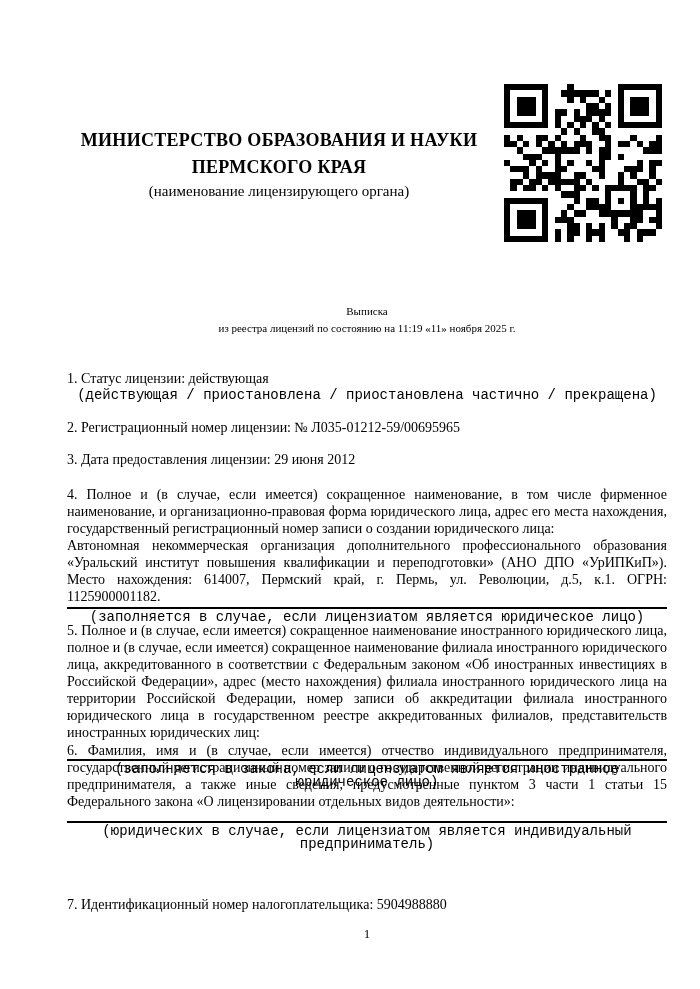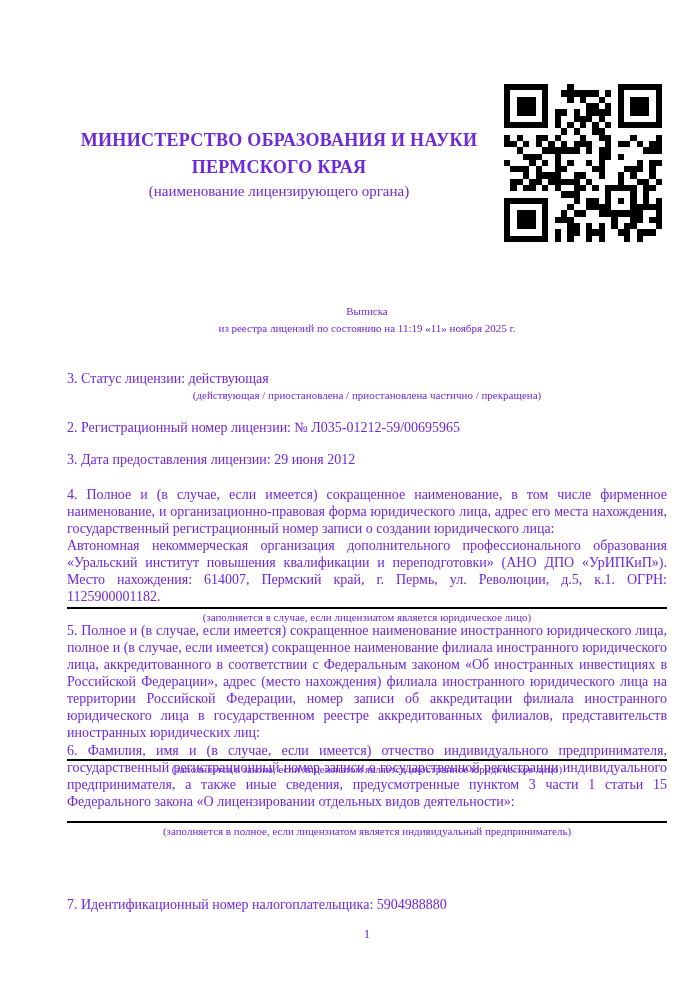--- a/index.html
+++ b/index.html
@@ -1,41 +1,41 @@
 <!DOCTYPE html>
 <html><head>
 <meta charset="utf-8">
 <style>
   html,body { margin:0; padding:0; background:#ffffff; }
   .page {
     position:relative;
     width:700px; height:961px;
     background:#ffffff;
-    color:#6d28d9;
+    color:#000000;
     font-family:"Liberation Serif","DejaVu Serif",serif;
     overflow:hidden;
   }
   .abs { position:absolute; left:67px; width:600px; }
   .header-title {
     position:absolute; left:67px; top:127px; width:424px;
     text-align:center;
   }
   .ministry {
     font-size:18px; font-weight:bold; line-height:27px; letter-spacing:0.3px;
   }
   .ministry-caption { font-size:15px; line-height:14px; margin-top:3px; }
   .qr {
     position:absolute; left:504px; top:84px; width:158px; height:158px;
     shape-rendering:crispEdges;
   }
   .doc-title { text-align:center; font-size:11px; line-height:17px; }
   .body-text { font-size:14px; line-height:17px; }
   .just { text-align:justify; }
   .cap {
-    font-size:11px; line-height:13px; text-align:center; margin-top:2px;
+    font-size:14px; line-height:13px; text-align:center; margin-top:2px;font-family:Liberation Mono, monospace;
   }
   .rule { height:2px; background:#000000; margin-top:2px; }
   .empty-line { min-height:16px; }
   .empty-line-sm { min-height:9px; }
   .page-number { text-align:center; font-size:13px; }
 </style>
 </head>
 <body>
 
 <div class="page">
@@ -359,21 +359,21 @@
         <rect x="21" y="24" width="1" height="1"></rect>
       </g>
     </svg>
 
   <div class="abs doc-title" style="top:303px;">
     <div>Выписка</div>
     <div>из реестра лицензий по состоянию на 11:19 «11» ноября 2025 г.</div>
   </div>
 
   <div class="abs body-text" style="top:370px;">
-    <div>3. Статус лицензии: действующая</div>
+    <div>1. Статус лицензии: действующая</div>
     <div class="cap">(действующая / приостановлена / приостановлена частично / прекращена)</div>
   </div>
 
   <div class="abs body-text" style="top:419px;">
     <div>2. Регистрационный номер лицензии: № Л035-01212-59/00695965</div>
   </div>
 
   <div class="abs body-text" style="top:451px;">
     <div>3. Дата предоставления лицензии: 29 июня 2012</div>
   </div>
@@ -389,21 +389,21 @@
     <div class="just">5. Полное и (в случае, если имеется) сокращенное наименование иностранного юридического лица, полное и (в случае, если имеется) сокращенное наименование филиала иностранного юридического лица, аккредитованного в соответствии с Федеральным законом «Об иностранных инвестициях в Российской Федерации», адрес (место нахождения) филиала иностранного юридического лица на территории Российской Федерации, номер записи об аккредитации филиала иностранного юридического лица в государственном реестре аккредитованных филиалов, представительств иностранных юридических лиц:</div>
     <div class="empty-line"></div>
     <div class="rule"></div>
     <div class="cap">(заполняется в закона, если лицензиатом является иностранное юридическое лицо)</div>
   </div>
 
   <div class="abs body-text" style="top:742px;">
     <div class="just">6. Фамилия, имя и (в случае, если имеется) отчество индивидуального предпринимателя, государственный регистрационный номер записи о государственной регистрации индивидуального предпринимателя, а также иные сведения, предусмотренные пунктом 3 части 1 статьи 15 Федерального закона «О лицензировании отдельных видов деятельности»:</div>
     <div class="empty-line-sm"></div>
     <div class="rule"></div>
-    <div class="cap">(заполняется в полное, если лицензиатом является индивидуальный предприниматель)</div>
+    <div class="cap">(юридических в случае, если лицензиатом является индивидуальный предприниматель)</div>
   </div>
 
   <div class="abs body-text" style="top:896px;">
     <div>7. Идентификационный номер налогоплательщика: 5904988880</div>
   </div>
 
   <div class="abs page-number" style="top:926px;">1</div>
 
 </div>
 

